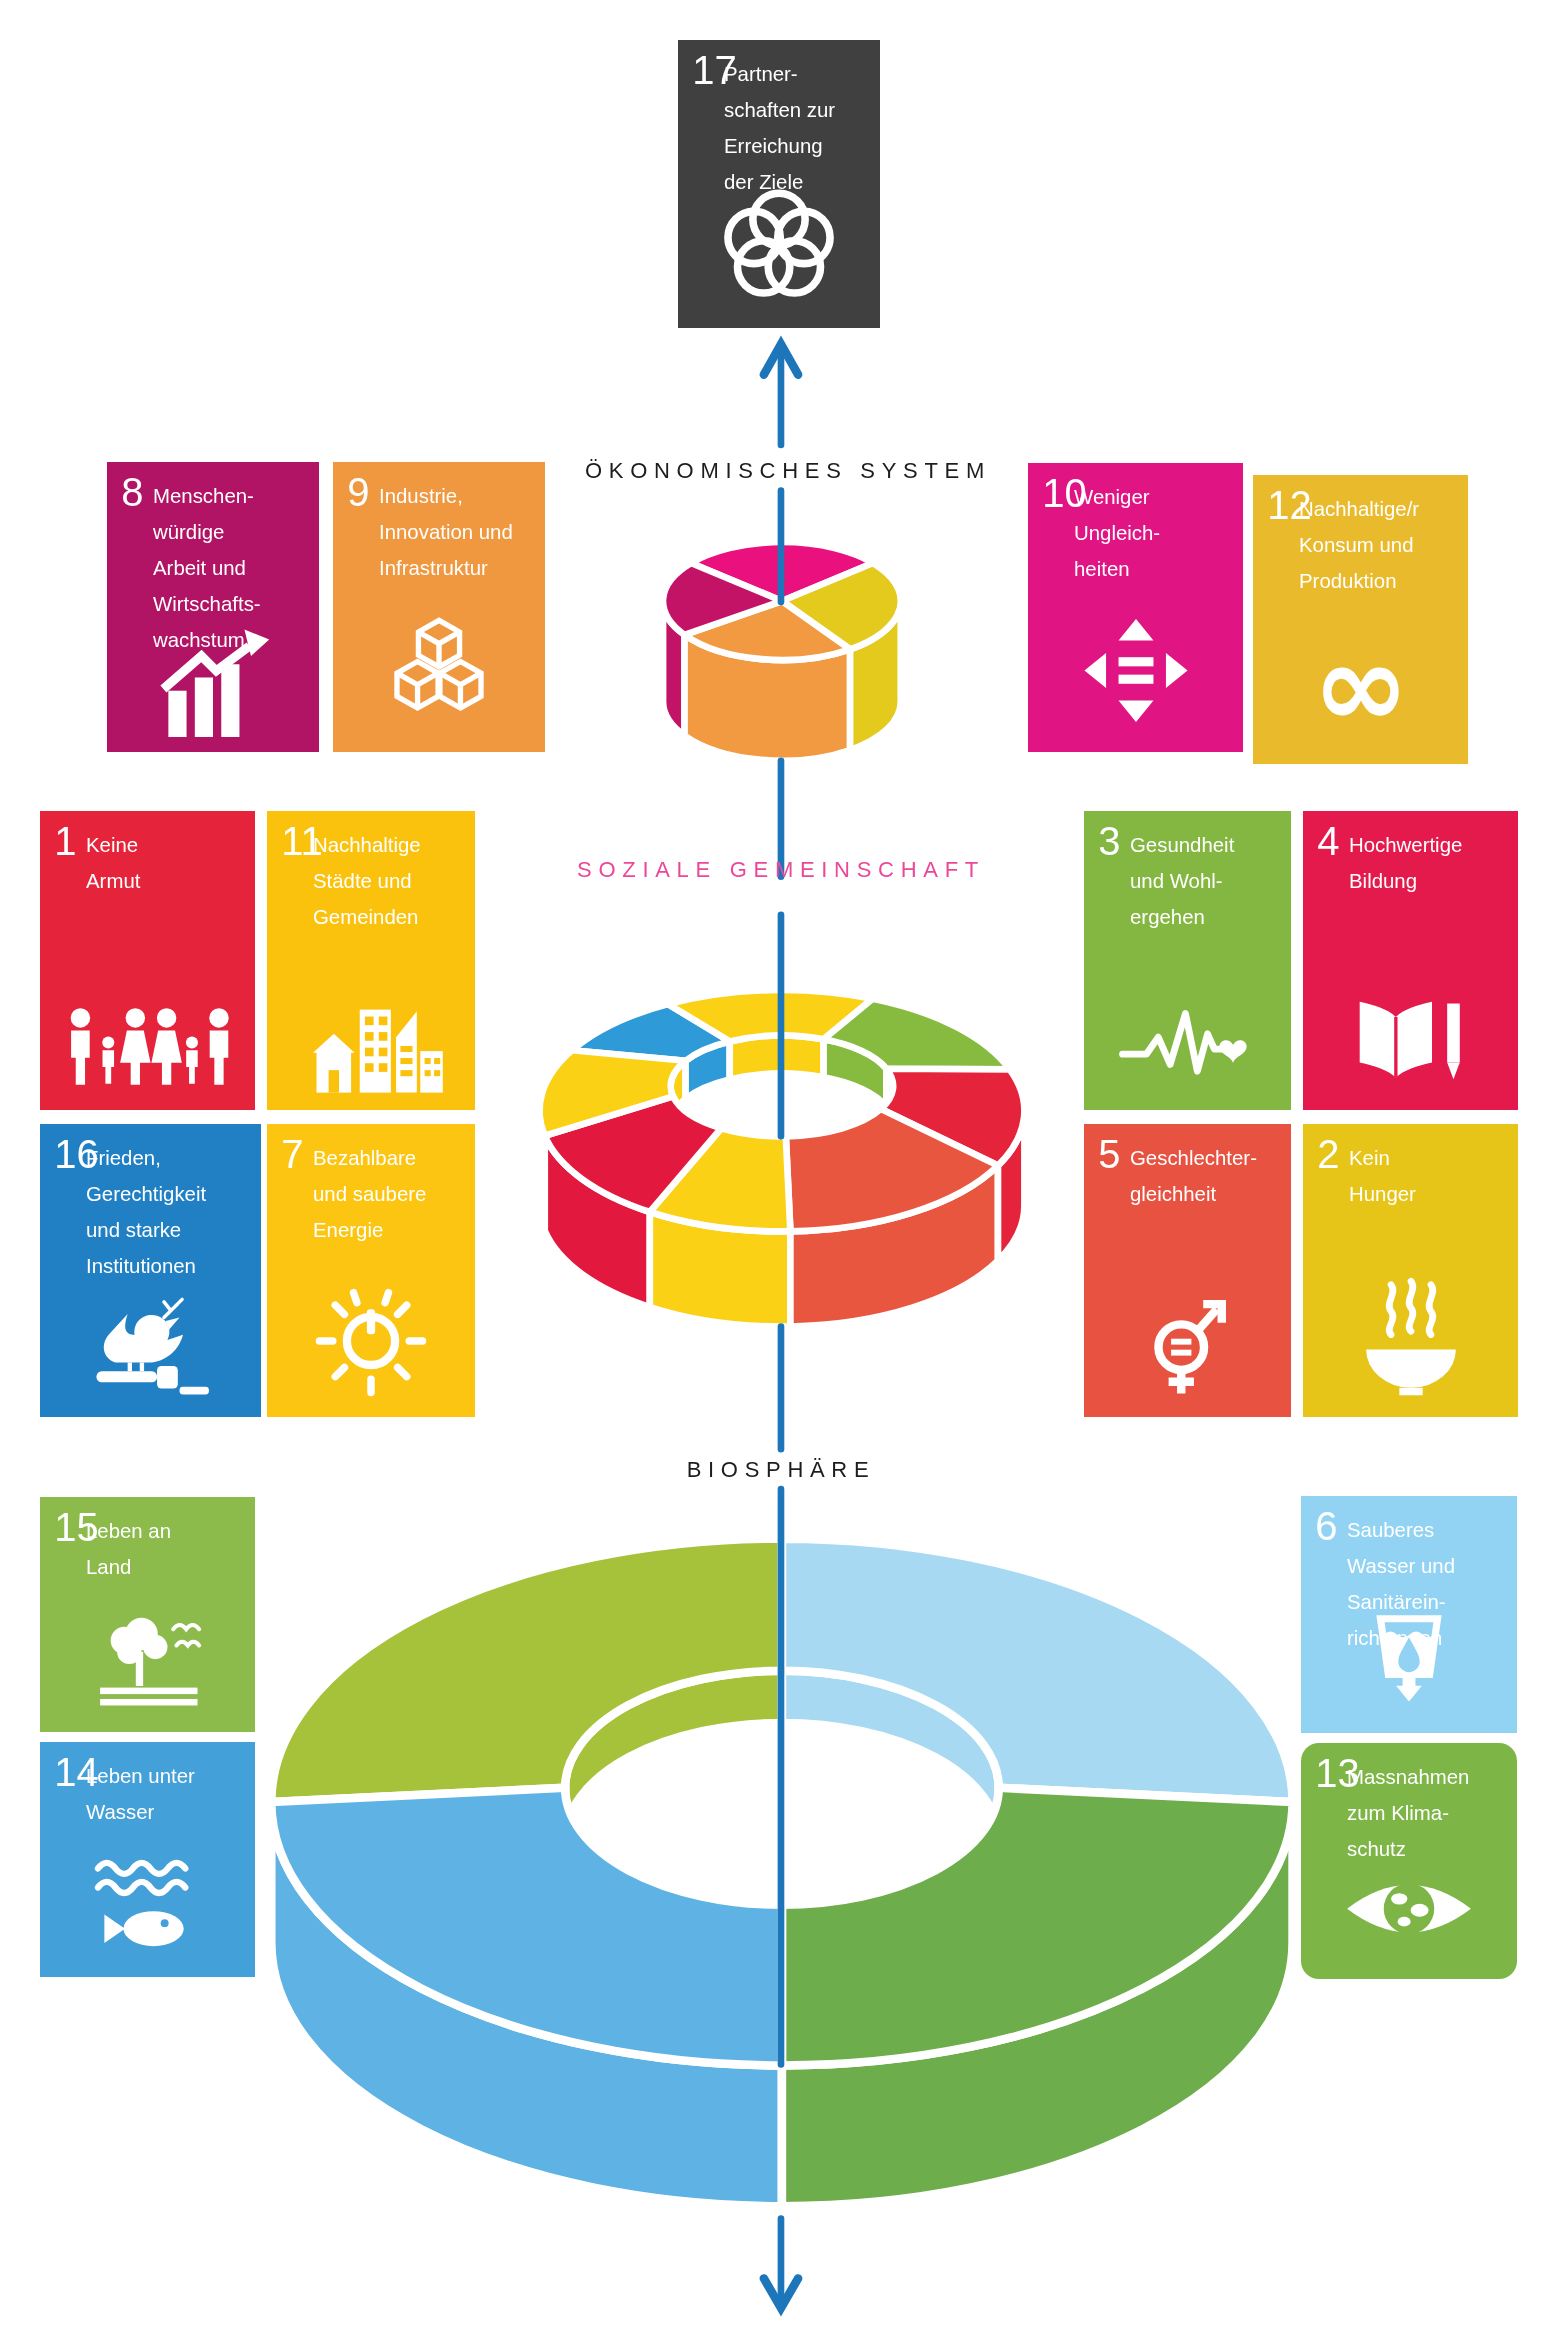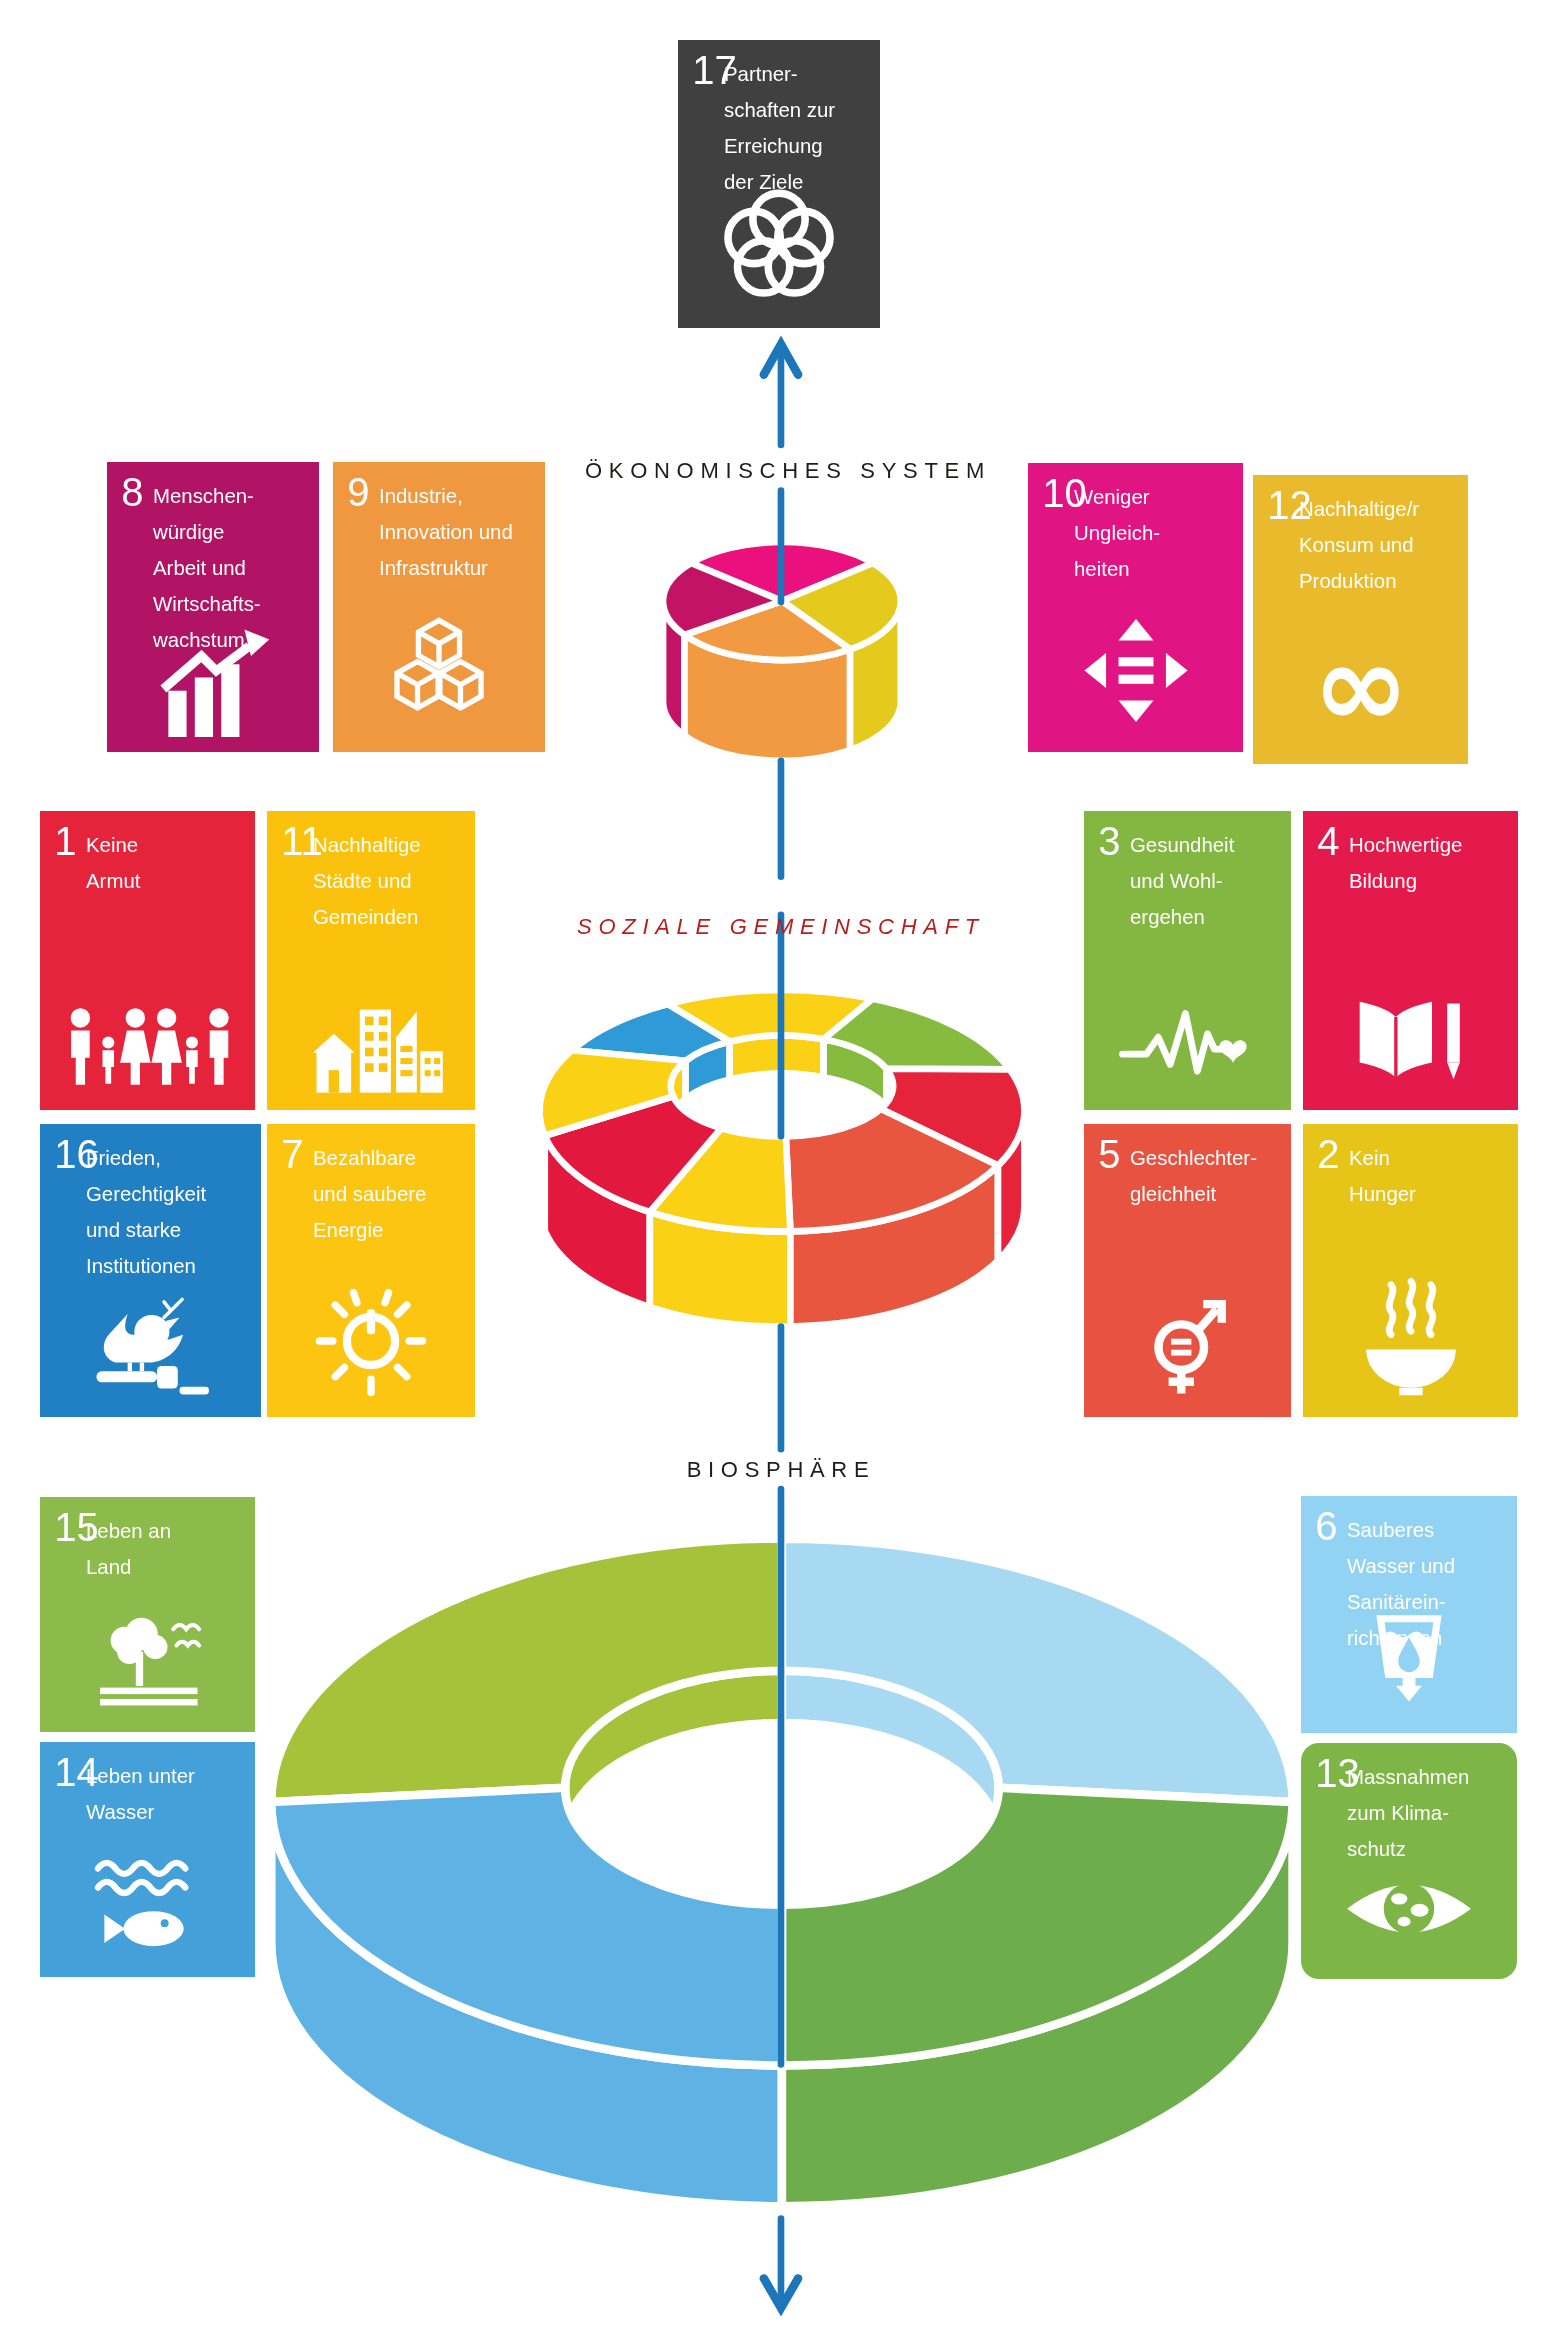--- a/index.html
+++ b/index.html
@@ -76,21 +76,21 @@
     <line x1="821" y1="800" x2="821" y2="922"></line>
     <line x1="821" y1="962" x2="821" y2="1195"></line>
     <line x1="821" y1="1395" x2="821" y2="1524"></line>
     <line x1="821" y1="1566" x2="821" y2="2171"></line>
     <line x1="821" y1="2333" x2="821" y2="2420"></line>
     <path stroke-width="9" d="M803,2396 L821,2427 L839,2396"></path>
   </g>
 </svg>
 
 <div class="layer-label" style="left: 788px; top: 458px; color: rgb(29, 29, 27);">ÖKONOMISCHES SYSTEM</div>
-<div class="layer-label" style="left: 781px; top: 914px; color: #b91c1c; font-style: italic;">SOZIALE GEMEINSCHAFT</div>
+<div class="layer-label" style="left: 781px; top: 857px; color: #ec4899;">SOZIALE GEMEINSCHAFT</div>
 <div class="layer-label" style="left: 781px; top: 1457px; color: rgb(29, 29, 27);">BIOSPHÄRE</div>
 
 <div class="goal" style="left: 678px; top: 40px; width: 202px; height: 288px; background-color: #404040;">
   <span class="num">17</span>
   <span class="title">Partner-
 schaften zur
 Erreichung
 der Ziele</span>
   <svg class="icon" width="135" height="135" viewBox="0 0 160 160">
     <g fill="none" stroke="#fff" stroke-width="9">

